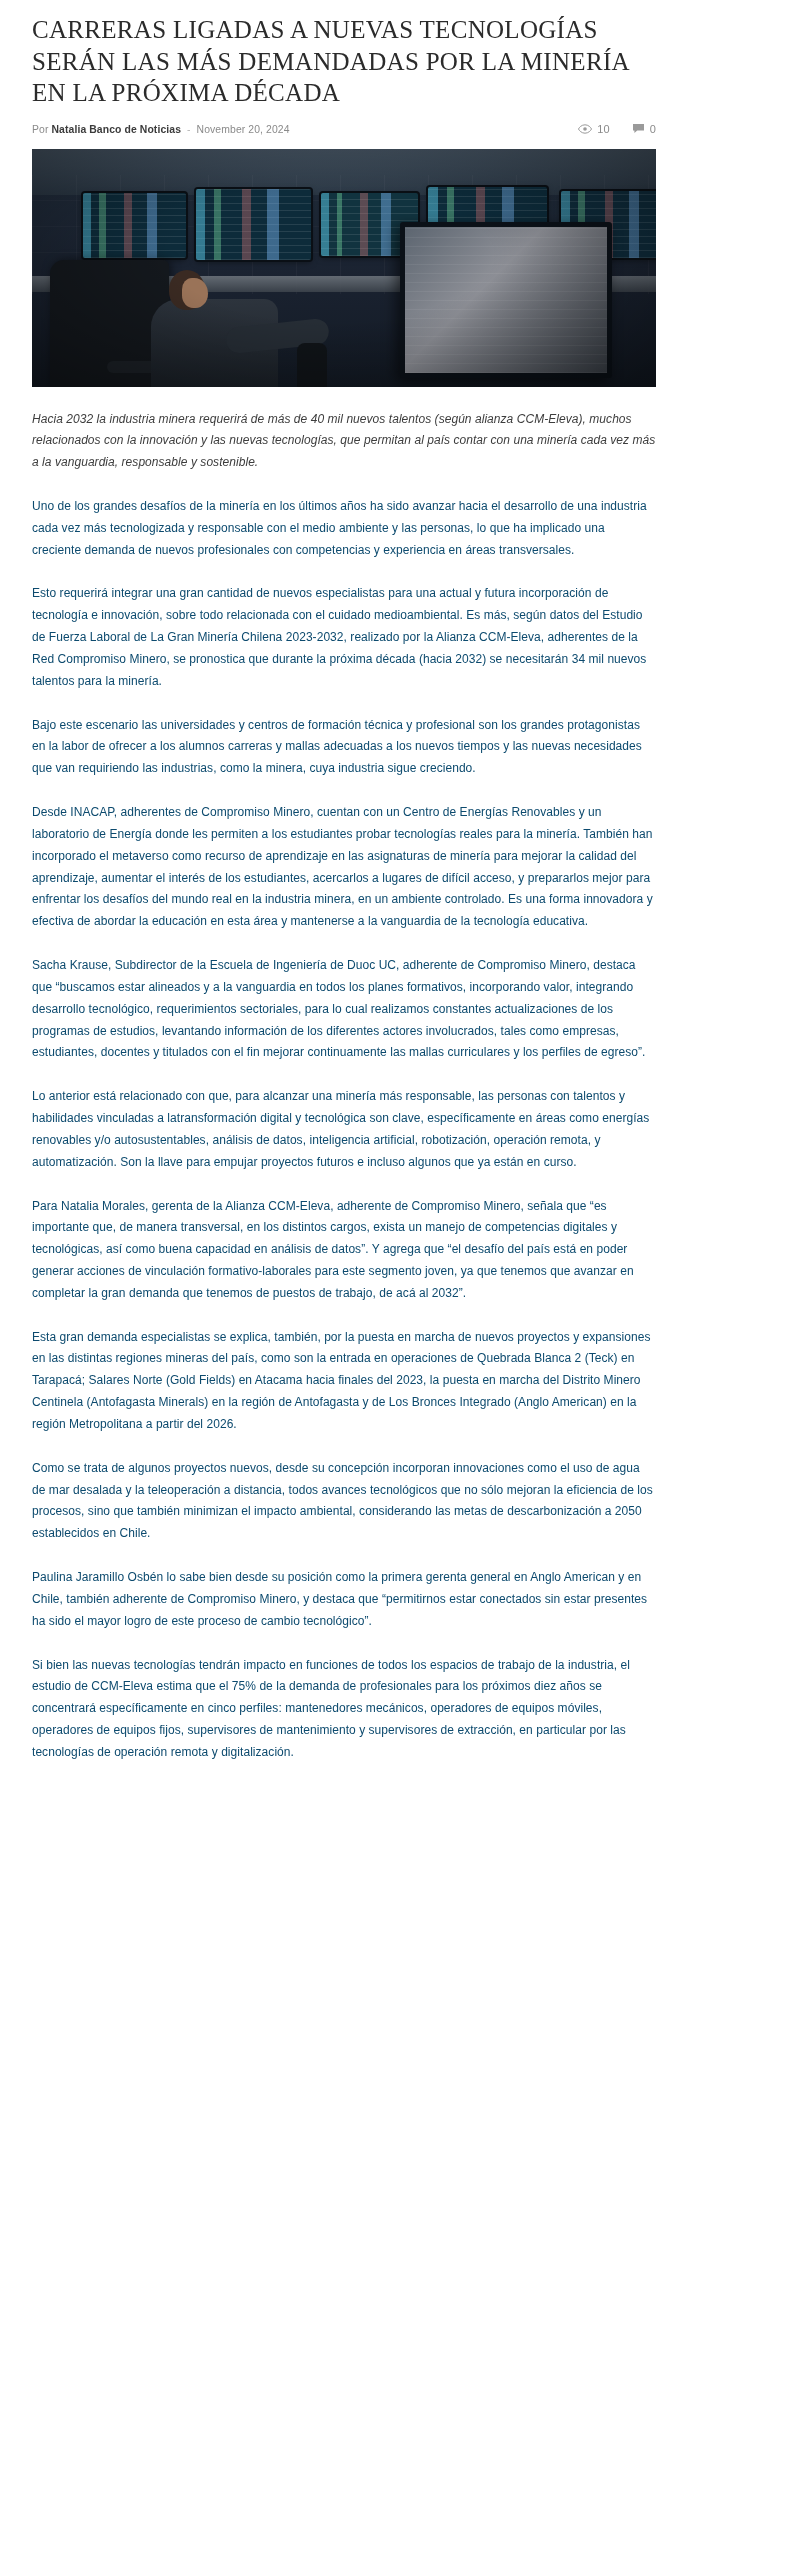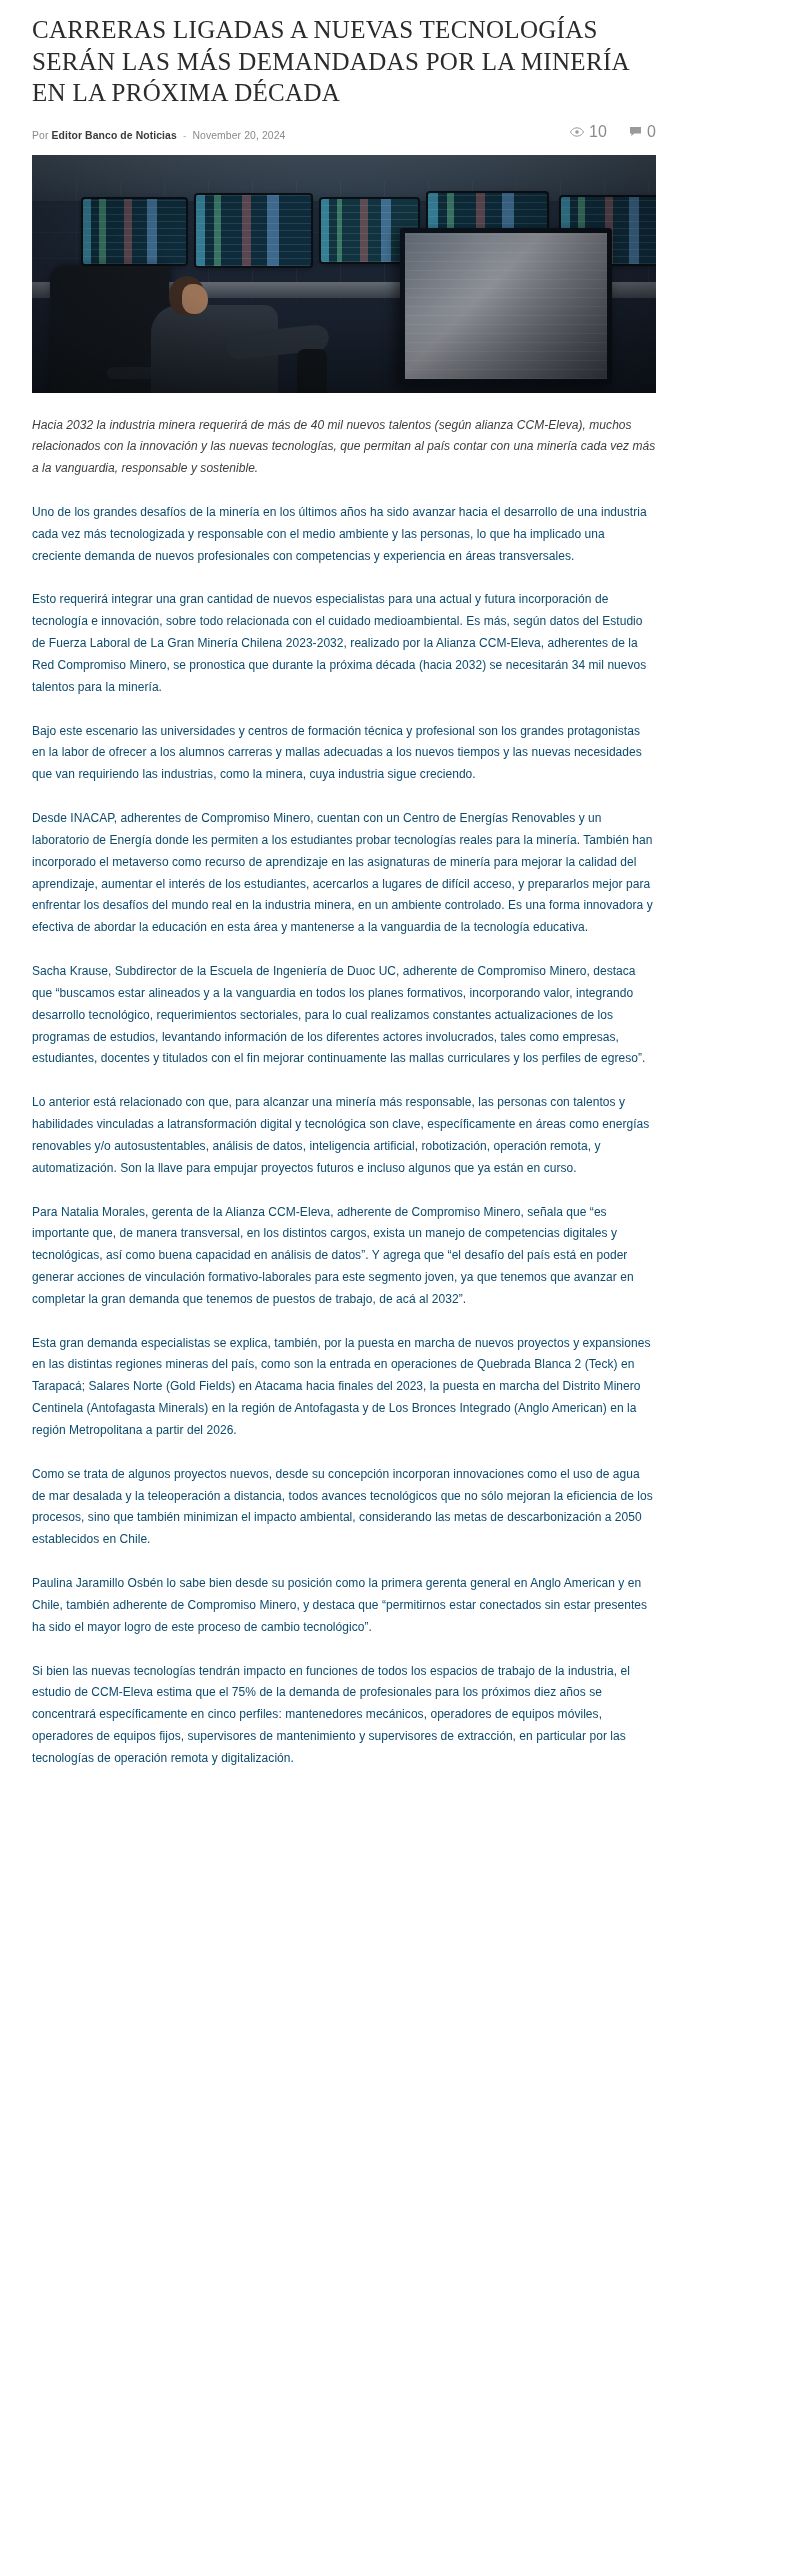--- a/index.html
+++ b/index.html
@@ -43,21 +43,21 @@
   }
   .byline .dash { margin: 0 6px; color: #b4b4b4; }
   .byline .date { color: #8a8a8a; }
   .byline .spacer { flex: 1; }
   .metric {
     display: inline-flex;
     align-items: center;
     gap: 5px;
     color: #8a8a8a;
     margin-left: 22px;
-    font-size: 16px;
+    font-size: 11px;
   }
   .metric svg { display: block; }
   .hero {
     width: 100%;
     height: 238px;
     margin: 0 0 22px 0;
     position: relative;
     overflow: hidden;
     background: #1b2430;
   }
@@ -172,21 +172,21 @@
 </style>
 </head>
 <body>
 
 <div class="page">
 
   <h1 class="headline">CARRERAS LIGADAS A NUEVAS TECNOLOGÍAS SERÁN LAS MÁS DEMANDADAS POR LA MINERÍA EN LA PRÓXIMA DÉCADA</h1>
 
   <div class="byline">
     <span class="by-prefix">Por</span>
-    <span class="author">Editor Banco de Noticias</span>
+    <span class="author">Natalia Banco de Noticias</span>
     <span class="dash">-</span>
     <span class="date">November 20, 2024</span>
     <span class="spacer"></span>
 
     <span class="metric">
       <span>
         <svg width="14" height="10" viewBox="0 0 14 10" aria-hidden="true">
           <path d="M7 0.8C3.6 0.8 1.2 3.4 0.5 5c0.7 1.6 3.1 4.2 6.5 4.2S12.8 6.6 13.5 5C12.8 3.4 10.4 0.8 7 0.8z" fill="none" stroke="#9a9a9a" stroke-width="1"></path>
           <circle cx="7" cy="5" r="1.8" fill="#9a9a9a"></circle>
         </svg>

